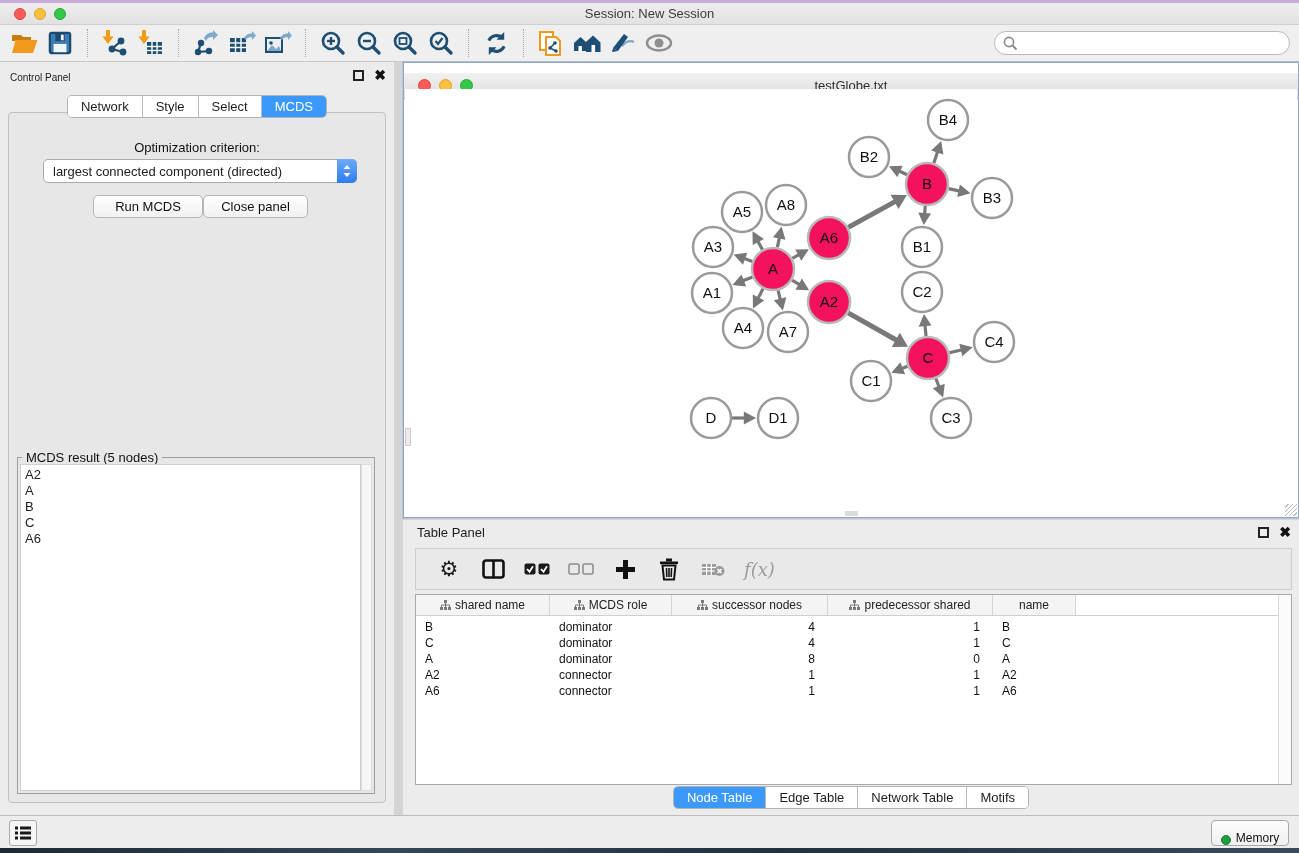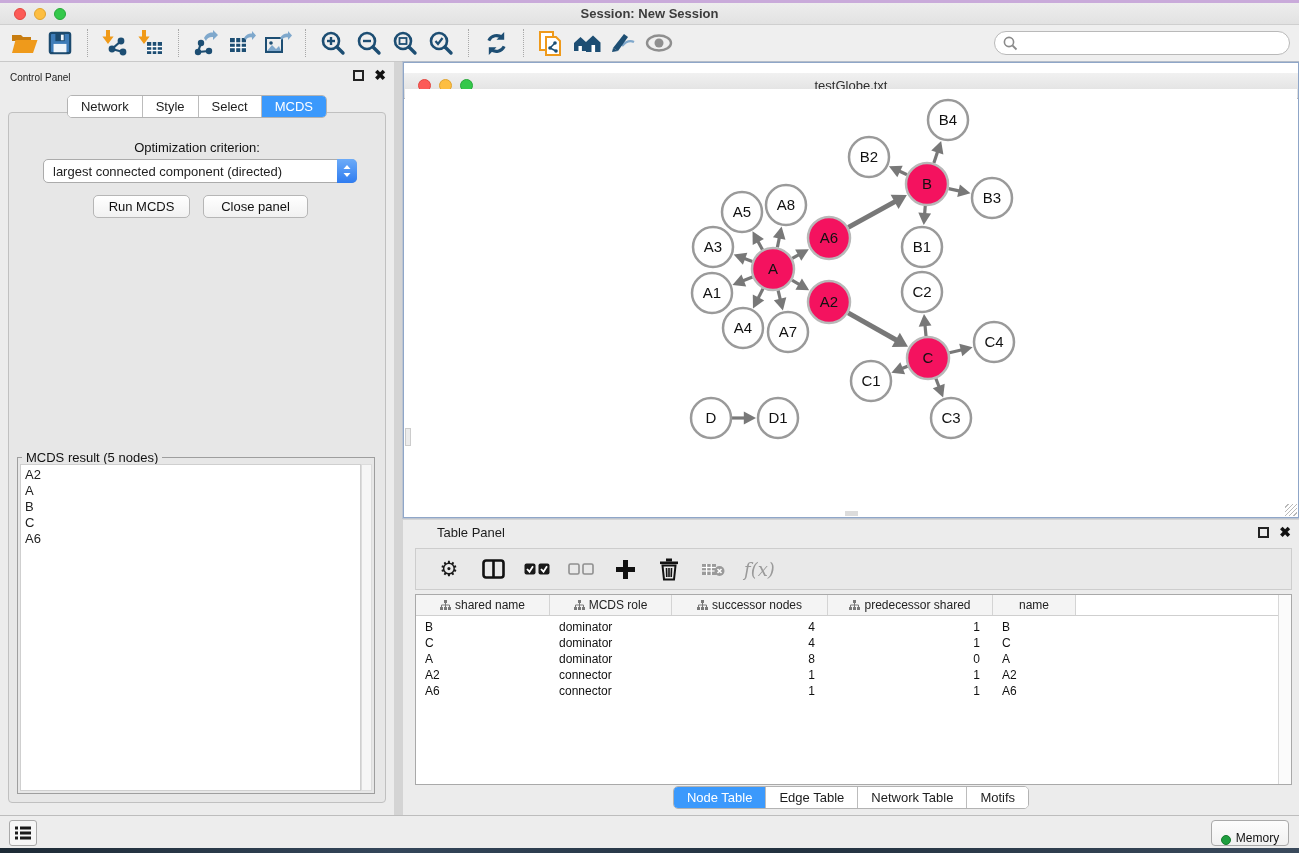--- a/index.html
+++ b/index.html
@@ -9,21 +9,21 @@
   
   #desktop-top { position:absolute; top:0; left:0; right:0; height:3px; background:#c9aada; }
   #titlebar { position:absolute; top:3px; left:0; right:0; height:22px;
     background:linear-gradient(#ededed,#e2e2e2); border-bottom:1px solid #cfcfcf;
     display:flex; align-items:center; }
   .lights { display:flex; gap:8px; margin-left:14px; }
   .light { width:12px; height:12px; border-radius:50%; }
   .light.red { background:#fc5b57; border:1px solid #e2463f; }
   .light.yellow { background:#fdbe41; border:1px solid #e0a32e; }
   .light.green { background:#34c84a; border:1px solid #27a83a; }
-  #titlebar .title { position:absolute; left:0; right:0; text-align:center; font-size:13px; color:#3c3c3c; font-weight:700; }
+  #titlebar .title { position:absolute; left:0; right:0; text-align:center; font-size:13px; color:#3c3c3c; font-weight:400; }
 
   #toolbar { position:absolute; top:25px; left:0; right:0; height:37px; background:#efefef;
     border-bottom:1px solid #c9c9c9; display:flex; align-items:center; padding-left:6px; }
   .tb-btn { width:36px; height:30px; display:flex; align-items:center; justify-content:center; flex:0 0 auto; }
   .tb-sep { width:1px; height:28px; border-left:1px dotted #a8a8a8; margin:0 9px; flex:0 0 auto; }
   #search-wrap { position:absolute; right:9px; top:6px; width:296px; height:24px; background:#fff;
     border:1px solid #b9b9b9; border-radius:12px; display:flex; align-items:center; padding-left:8px; }
 
   
   #control-panel { position:absolute; left:0; top:62px; width:394px; height:753px; background:#ececec; }
@@ -42,21 +42,21 @@
   #cp-box { position:absolute; left:8px; right:8px; top:50px; bottom:12px; background:#e7e7e7;
     border:1px solid #c0c0c0; border-radius:4px; }
   #opt-label { position:absolute; top:27px; left:0; right:0; text-align:center; font-size:13px; color:#111; }
   #criterion { position:absolute; top:46px; left:34px; width:314px; height:24px; background:#fff;
     border:1px solid #ababab; border-radius:5px; font-size:13px; display:flex; align-items:center; padding-left:9px; }
   #criterion .stepper { position:absolute; right:-1px; top:-1px; width:20px; height:24px; border-radius:0 5px 5px 0;
     background:linear-gradient(#6cabf8,#2f7cf0); display:flex; flex-direction:column; align-items:center; justify-content:center; }
   #criterion .stepper svg { display:block; }
   .mac-btn { position:absolute; height:23px; background:linear-gradient(#ffffff,#f1f1f1); border:1px solid #b6b6b6;
     border-radius:5px; font-size:13px; color:#111; display:flex; align-items:center; justify-content:center; }
-  #run-btn { top:82px; left:84px; width:97px; }
+  #run-btn { top:82px; left:84px; width:110px; }
   #close-panel-btn { top:82px; left:194px; width:105px; }
 
   #result-group { position:absolute; left:8px; right:10px; top:344px; bottom:8px; border:1px solid #9e9e9e; }
   #result-legend { position:absolute; top:-8px; left:4px; background:#e7e7e7; padding:0 4px; font-size:13px; color:#111; }
   #mcds-list { position:absolute; left:2px; top:6px; right:13px; bottom:2px; background:#fff; border:1px solid #cfcfcf;
     font-size:13px; padding:2px 0 0 4px; line-height:16px; overflow:hidden; }
   #mcds-scroll { position:absolute; top:6px; right:2px; width:11px; bottom:2px; background:#f6f6f6; border:1px solid #dcdcdc; }
 
   
   #net-window { position:absolute; left:403px; top:62px; width:896px; height:456px; background:#fff;
@@ -67,21 +67,21 @@
   #nw-titlebar .light { width:13px; height:13px; }
   #net-canvas { position:absolute; left:1px; right:1px; top:26px; bottom:1px; background:#fff; overflow:hidden; }
   #graph-svg { position:absolute; left:0; top:0; }
   #nw-left-mark { position:absolute; left:0; top:339px; width:6px; height:18px; background:#ececec; border:1px solid #cccccc; }
   #nw-bottom-mark { position:absolute; left:440px; bottom:0; width:13px; height:5px; background:#dcdcdc; }
   #nw-grip { position:absolute; right:0; bottom:0; width:12px; height:12px;
     background:repeating-linear-gradient(135deg,#ffffff 0 2px,#b9b9b9 2px 3px); }
 
   
   #table-panel { position:absolute; left:403px; top:520px; right:0; height:295px; background:#ececec; }
-  #tp-header { position:absolute; top:0; left:0; right:0; height:26px;margin-left:20px; }
+  #tp-header { position:absolute; top:0; left:0; right:0; height:26px; }
   #tp-header .tp-title { margin-left:14px; font-size:13px; color:#1c1c1c; line-height:26px; }
   #tp-toolbar { position:absolute; left:12px; right:7px; top:28px; height:42px; background:#e9e9e9;
     border:1px solid #cdcdcd; display:flex; align-items:center; gap:18px; padding-left:20px; }
   .tpi { display:flex; align-items:center; justify-content:center; width:26px; height:26px; }
   #fx-label { font-family:"DejaVu Serif", serif; font-style:italic; font-size:18px; color:#9a9a9a; }
 
   #tp-table { position:absolute; left:12px; right:7px; top:74px; height:191px; background:#fff; border:1px solid #a9a9a9; }
   #tbl-head { display:flex; height:21px; border-bottom:1px solid #cfcfcf; font-size:12px; color:#222; }
   .th { background:#f4f4f4; border-right:1px solid #d4d4d4; display:flex; align-items:center; justify-content:center; gap:4px; }
   .tbl-row { display:flex; height:16px; font-size:12px; color:#111; align-items:center; }

